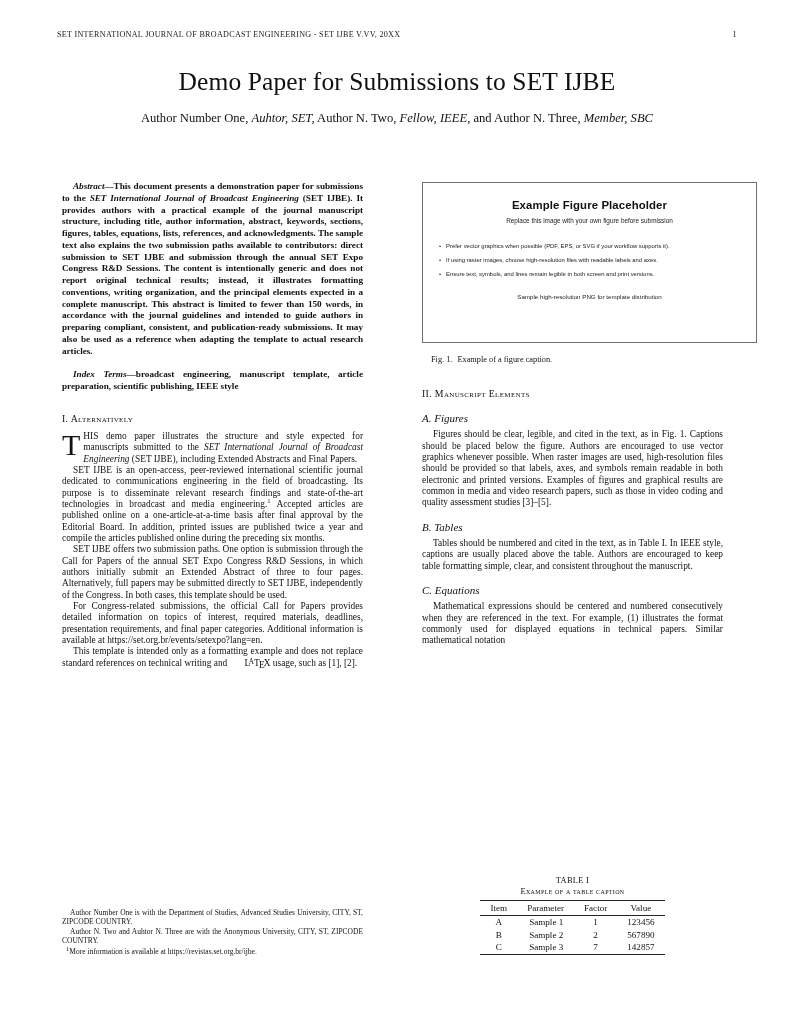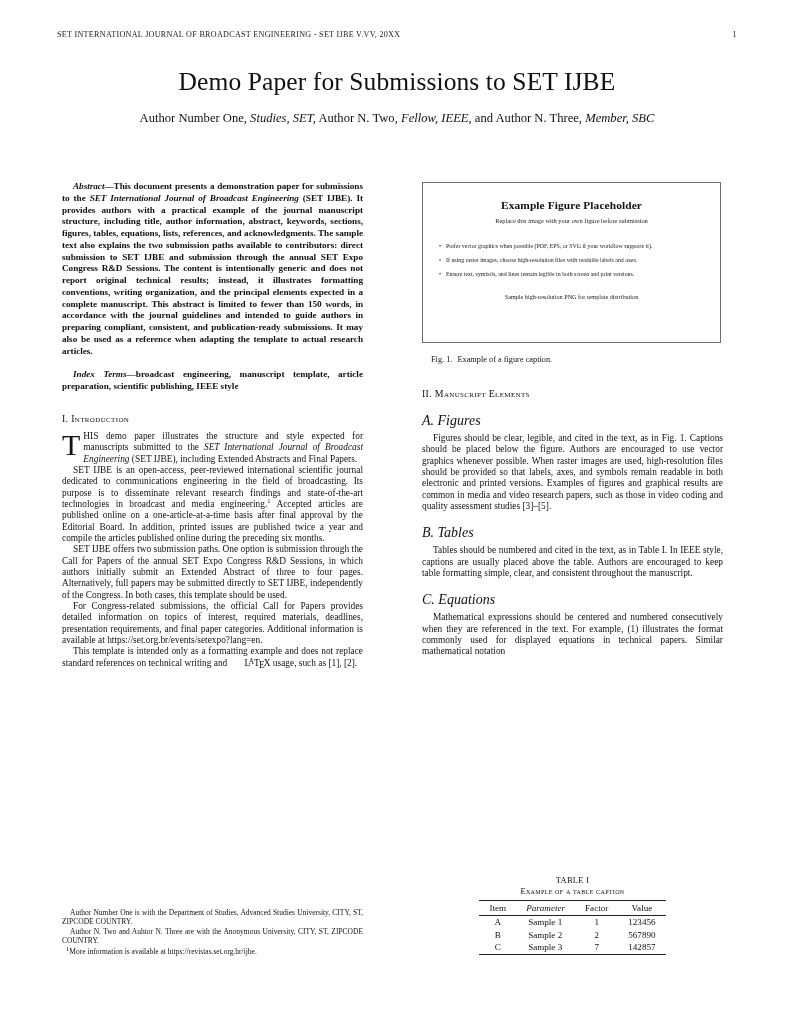--- a/index.html
+++ b/index.html
@@ -107,21 +107,21 @@
   
   h2.sec {
     font-size: 9.8px;
     font-weight: normal;
     font-variant: small-caps;
     text-align: left;
     margin: 20px 0 6px 0;
     letter-spacing: 0.35px;
   }
   h3.subsec {
-    font-size: 14px;
+    font-size: 11px;
     font-weight: normal;
     font-style: italic;
     text-align: left;
     margin: 12px 0 4px 0;
   }
 
   
   .dropcap-para {
     text-indent: 0;
     position: relative;
@@ -136,26 +136,26 @@
     font-weight: normal;
   }
 
   sup { font-size: 6.6px; vertical-align: super; line-height: 0; }
 
   
   .figure-box {
     position: absolute;
     left: 422px;
     top: 182px;
-    width: 299px;
+    width: 335px;
     height: 161px;
     box-sizing: border-box;
     border: 1.2px solid #6e6e6e;
     background: #ffffff;
-    font-family: Liberation Serif, serif;
+    font-family: Liberation Sans, sans-serif;
     overflow: hidden;
   }
   .fig-title {
     text-align: center;
     font-weight: bold;
     font-size: 11.4px;
     margin-top: 16px;
     color: #111;
     letter-spacing: 0.1px;
   }
@@ -245,21 +245,21 @@
     border-top: 1.1px solid #222;
     border-bottom: 0.7px solid #222;
     padding-top: 2px;
     padding-bottom: 2px;
   }
   table.data tbody tr:last-child td {
     border-bottom: 1.1px solid #222;
     padding-bottom: 2.5px;
   }
   table.data td.param { text-align: left; padding-left: 12px; }
-  table.data th.param { text-align: right; font-style: italic; }
+  table.data th.param { text-align: right; }
 
   
   .footnotes {
     position: absolute;
     left: 62px;
     top: 908px;
     width: 301px;
     font-size: 7.5px;
     line-height: 1.22;
     text-align: justify;
@@ -277,31 +277,31 @@
 <div class="page">
 
   <div class="runhead">
     <span class="left">SET INTERNATIONAL JOURNAL OF BROADCAST ENGINEERING - SET IJBE V.VV, 20XX</span>
     <span class="right">1</span>
   </div>
 
   <div class="title-block">
     <h1 class="paper-title">Demo Paper for Submissions to SET IJBE</h1>
     <div class="authors">
-      <span>Author Number One, </span><span class="it">Studies, SET,</span><span> Author N. Two, </span><span class="it">Fellow, IEEE,</span><span> and Author N. Three, </span><span class="it">Member, SBC</span>
+      <span>Author Number One, </span><span class="it">Auhtor, SET,</span><span> Author N. Two, </span><span class="it">Fellow, IEEE,</span><span> and Author N. Three, </span><span class="it">Member, SBC</span>
     </div>
   </div>
 
   <div class="col col-left">
 
     <p class="abstract"><span class="lead">Abstract</span><span>—</span><span>This document presents a demonstration paper for submissions to the </span><span class="it">SET International Journal of Broadcast Engineering</span><span> (SET IJBE). It provides authors with a practical example of the journal manuscript structure, including title, author information, abstract, keywords, sections, figures, tables, equations, lists, references, and acknowledgments. The sample text also explains the two submission paths available to contributors: direct submission to SET IJBE and submission through the annual SET Expo Congress R&amp;D Sessions. The content is intentionally generic and does not report original technical results; instead, it illustrates formatting conventions, writing organization, and the principal elements expected in a complete manuscript. This abstract is limited to fewer than 150 words, in accordance with the journal guidelines and intended to guide authors in preparing compliant, consistent, and publication-ready submissions. It may also be used as a reference when adapting the template to actual research articles.</span></p>
 
     <p class="idxterms"><span class="lead">Index Terms</span><span>—</span><span>broadcast engineering, manuscript template, article preparation, scientific publishing, IEEE style</span></p>
 
-    <h2 class="sec">I.  Introduction</h2>
+    <h2 class="sec">I.  Alternatively</h2>
 
     <p class="dropcap-para"><span class="dropcap">T</span><span>HIS demo paper illustrates the structure and style expected for manuscripts submitted to the </span><span style="font-style:italic">SET International Journal of Broadcast Engineering</span><span> (SET IJBE), including Extended Abstracts and Final Papers.</span></p>
 
     <p><span>SET IJBE is an open-access, peer-reviewed international scientific journal dedicated to communications engineering in the field of broadcasting. Its purpose is to disseminate relevant research findings and state-of-the-art technologies in broadcast and media engineering.</span><sup>1</sup><span> Accepted articles are published online on a one-article-at-a-time basis after final approval by the Editorial Board. In addition, printed issues are published twice a year and compile the articles published online during the preceding six months.</span></p>
 
     <p>SET IJBE offers two submission paths. One option is submission through the Call for Papers of the annual SET Expo Congress R&amp;D Sessions, in which authors initially submit an Extended Abstract of three to four pages. Alternatively, full papers may be submitted directly to SET IJBE, independently of the Congress. In both cases, this template should be used.</p>
 
     <p>For Congress-related submissions, the official Call for Papers provides detailed information on topics of interest, required materials, deadlines, presentation requirements, and final paper categories. Additional information is available at https://set.org.br/events/setexpo?lang=en.</p>
 
     <p><span>This template is intended only as a formatting example and does not replace standard references on technical writing and </span><span class="latex"><span>L</span><span class="a">A</span><span>T</span><span class="e">E</span><span>X</span></span><span> usage, such as [1], [2].</span></p>

